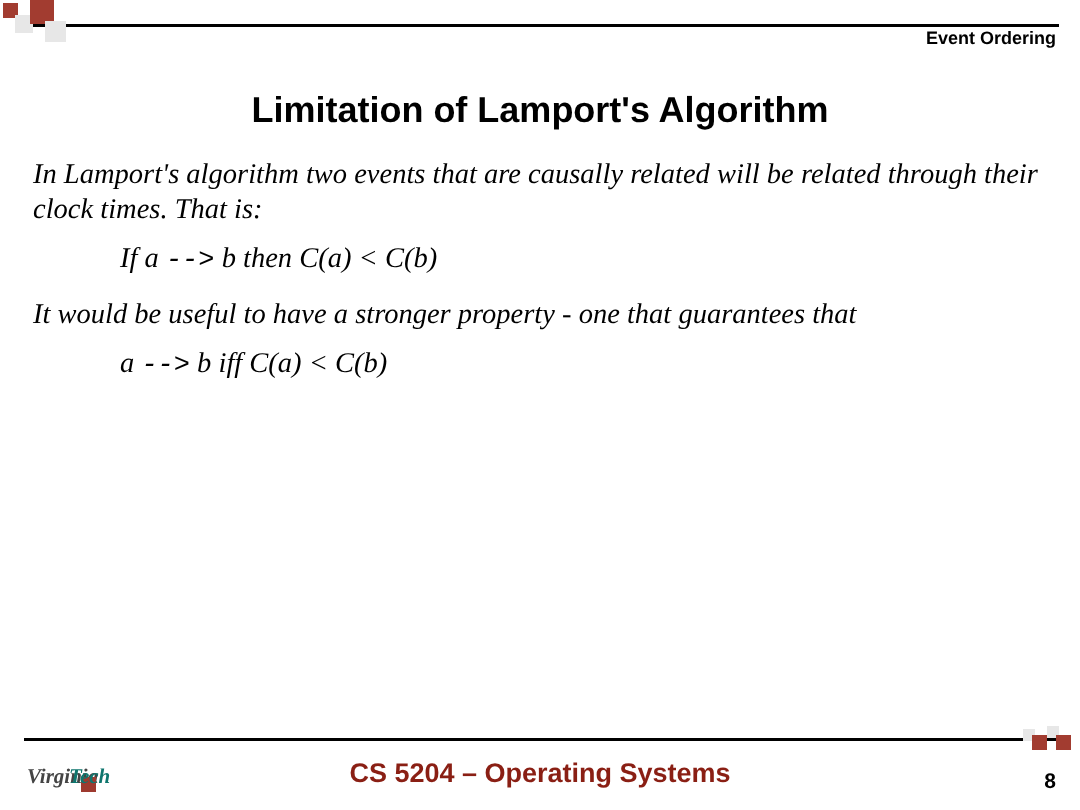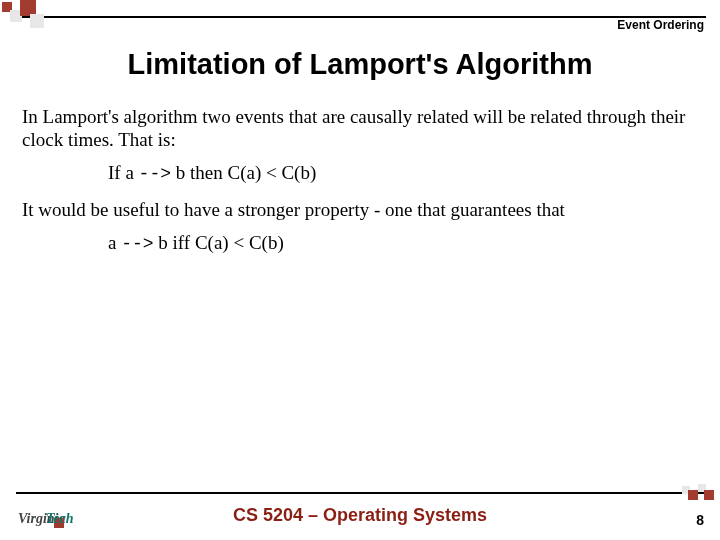--- a/index.html
+++ b/index.html
@@ -31,34 +31,34 @@
   .sq3  { width: 16px; height: 16px; background:#a23c30; top: 0px; left: 20px; }
   .sq4  { width: 14px; height: 14px; background:#e7e7e7; top: 14px; left: 30px; }
   .header-label {
     position: absolute; top: 18px; right: 16px;
     font-family: Arial, Helvetica, sans-serif;
     font-weight: 700;
     font-size: 12px;
     color: #000;
   }
   .title {
-    position: absolute; top: 48px; left: 0; right: 0;
+    position: absolute; top: 60px; left: 0; right: 0;
     text-align: center;
     font-family: Arial, Helvetica, sans-serif;
     font-weight: 900;
-    font-size: 29px;
+    font-size: 24px;
     color: #000;
   }
   .content {
     position: absolute; top: 106px; left: 22px; right: 22px;
     font-size: 19px;
     line-height: 1.2;
   }
-  .content p { margin-bottom: 8px; }
-  .content .indent { margin-left: 86px; margin-top: 10px; margin-bottom: 14px; }
+  .content p { margin-bottom: 8px; font-style: italic; }
+  .content .indent { margin-left: 58px; margin-top: 10px; margin-bottom: 14px; }
   .sym { font-family: "Lucida Console","Courier New",monospace; font-size: 18px; letter-spacing: 0px; }
   
   .deco-bottom {
     position: absolute; bottom: 40px; left: 0; width: 720px; height: 14px;
     pointer-events: none;
   }
   .deco-bottom .rule {
     position: absolute; top: 6px; left: 16px; right: 14px; height: 2px;
     background: #000;
   }

